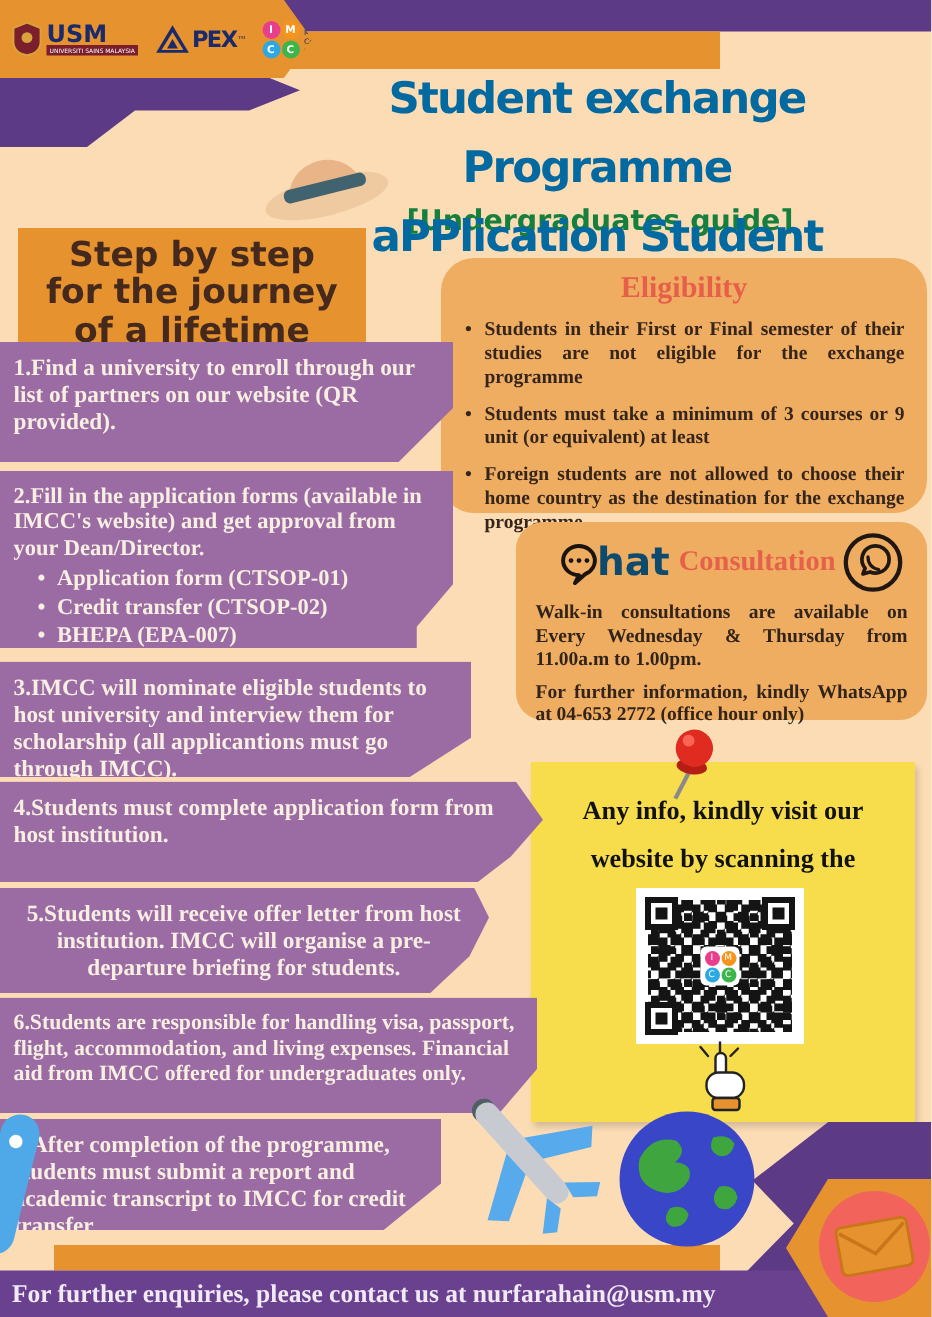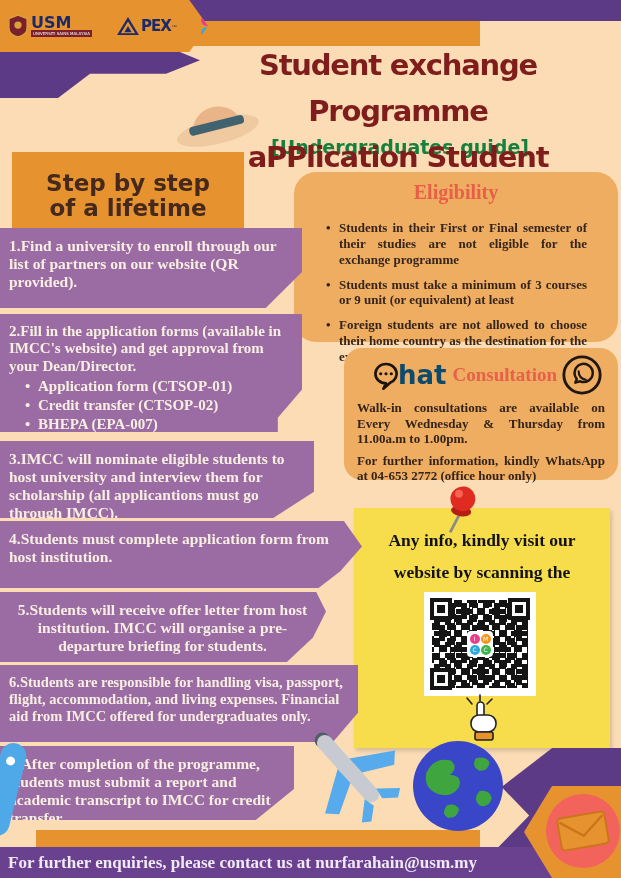--- a/index.html
+++ b/index.html
@@ -3,51 +3,51 @@
 <meta charset="utf-8">
 <style>
   html,body{margin:0;padding:0;}
   .poster{position:relative;width:621px;height:878px;background:#FBDCB4;overflow:hidden;
           font-family:"Liberation Serif",serif;}
   
   .top-purple-bar{position:absolute;left:150px;top:0;width:471px;height:21px;background:#5C3A85;}
   .top-orange-bar{position:absolute;left:150px;top:21px;width:330px;height:25px;background:#E6932F;}
   .logo-banner{position:absolute;left:0;top:0;width:208px;height:52px;background:#E6932F;z-index:4;
      clip-path:polygon(0 0,91% 0,100% 50%,91% 100%,0 100%);
-     display:flex;align-items:center;gap:24px;padding-left:8px;box-sizing:border-box;}
+     display:flex;align-items:center;gap:11px;padding-left:8px;box-sizing:border-box;}
   .purple-ribbon{position:absolute;left:0;top:44px;width:200px;height:54px;background:#5C3A85;z-index:3;
      clip-path:polygon(0 3%,82% 3%,100% 30%,83% 55%,45% 55%,29% 100%,0 100%);}
   
   .usm{display:flex;align-items:center;gap:3px;}
   .usm-name{font-family:"DejaVu Sans",sans-serif;font-weight:800;font-size:16px;color:#1B2A6B;line-height:14px;}
   .usm-sub{font-family:"DejaVu Sans",sans-serif;font-size:4px;color:#fff;background:#7A1F2B;padding:1px 2px;white-space:nowrap;}
   .apex{display:flex;align-items:center;gap:1px;}
   .apex-name{font-family:"DejaVu Sans",sans-serif;font-weight:800;font-size:15px;color:#1B2A6B;letter-spacing:-1px;}
   .apex-tm{font-size:5px;color:#1B2A6B;vertical-align:top;}
   .imcc{display:flex;align-items:center;gap:3px;}
   .imcc-grid{display:grid;grid-template-columns:12px 12px;grid-gap:1px;}
   .imcc-dot{width:12px;height:12px;border-radius:50%;color:#fff;font-family:"DejaVu Sans",sans-serif;
      font-weight:700;font-size:7px;display:flex;align-items:center;justify-content:center;}
   .imcc-sub{font-family:"DejaVu Sans",sans-serif;font-size:5px;color:#1B2A6B;width:44px;line-height:1.15;}
   
   .title{position:absolute;left:175px;top:42px;width:446px;text-align:center;z-index:2;
      font-family:"DejaVu Sans",sans-serif;font-weight:800;font-size:29px;line-height:46px;
-     letter-spacing:-1.2px;color:#7f1d1d;}
+     letter-spacing:-1.2px;color:#0369a1;}
   .subtitle{position:absolute;left:250px;top:136px;width:300px;text-align:center;
      font-family:"DejaVu Sans",sans-serif;font-weight:800;font-size:19px;color:#15803d;}
   .hat{position:absolute;left:170px;top:88px;z-index:1;}
   
   .intro-box{position:absolute;left:12px;top:152px;width:232px;height:88px;background:#E6932F;
      display:flex;flex-direction:column;justify-content:center;text-align:center;
      font-family:"DejaVu Sans",sans-serif;font-weight:800;font-size:23px;line-height:1.1;color:#45291C;}
   
   .info-box{position:absolute;background:#EFAD62;border-radius:22px;box-sizing:border-box;z-index:2;}
   .eligibility{left:294px;top:172px;width:324px;height:170px;padding:9px 15px;}
   .elig-title{text-align:center;font-weight:700;font-size:20px;color:#E75F49;margin-bottom:7px;}
-  .elig-list{margin:16px;padding:0;list-style:none;}
+  .elig-list{margin:0;padding:0;list-style:none;}
   .elig-list li{position:relative;padding-left:14px;margin-bottom:9px;font-weight:700;font-size:13px;
      line-height:1.22;color:#35251A;text-align:justify;}
   .elig-list li::before{content:"•";position:absolute;left:1px;top:0;}
   .consult{left:344px;top:348px;width:274px;height:132px;padding:8px 13px;border-radius:18px;}
   .consult-brand{position:relative;display:flex;align-items:center;height:38px;margin-left:14px;}
   .chat-word{font-family:"DejaVu Sans",sans-serif;font-weight:700;font-size:26px;color:#0c4a6e;margin-left:-3px;}
   .consult-title{font-weight:700;font-size:19px;color:#E7604A;margin-left:6px;}
   .wa-icon{position:absolute;right:2px;top:-2px;}
   .consult p{margin:6px 0 0 0;font-weight:700;font-size:13px;line-height:1.2;color:#33241A;text-align:justify;}
   
@@ -150,20 +150,21 @@
   </div>
 
   <div class="title">
     <div>Student exchange Programme</div>
     <div>aPPlication Student</div>
   </div>
   <div class="subtitle">[Undergraduates guide]</div>
 
   <div class="intro-box">
     <div>Step by step</div>
+    <div>for the journey</div>
     <div>of a lifetime</div>
   </div>
 
   <div class="info-box eligibility">
     <div class="elig-title">Eligibility</div>
     <ul class="elig-list">
       <li>Students in their First or Final semester of their studies are not eligible for the exchange programme</li>
       <li>Students must take a minimum of 3 courses or 9 unit (or equivalent) at least</li>
       <li>Foreign students are not allowed to choose their home country as the destination for the exchange programme</li>
     </ul>

